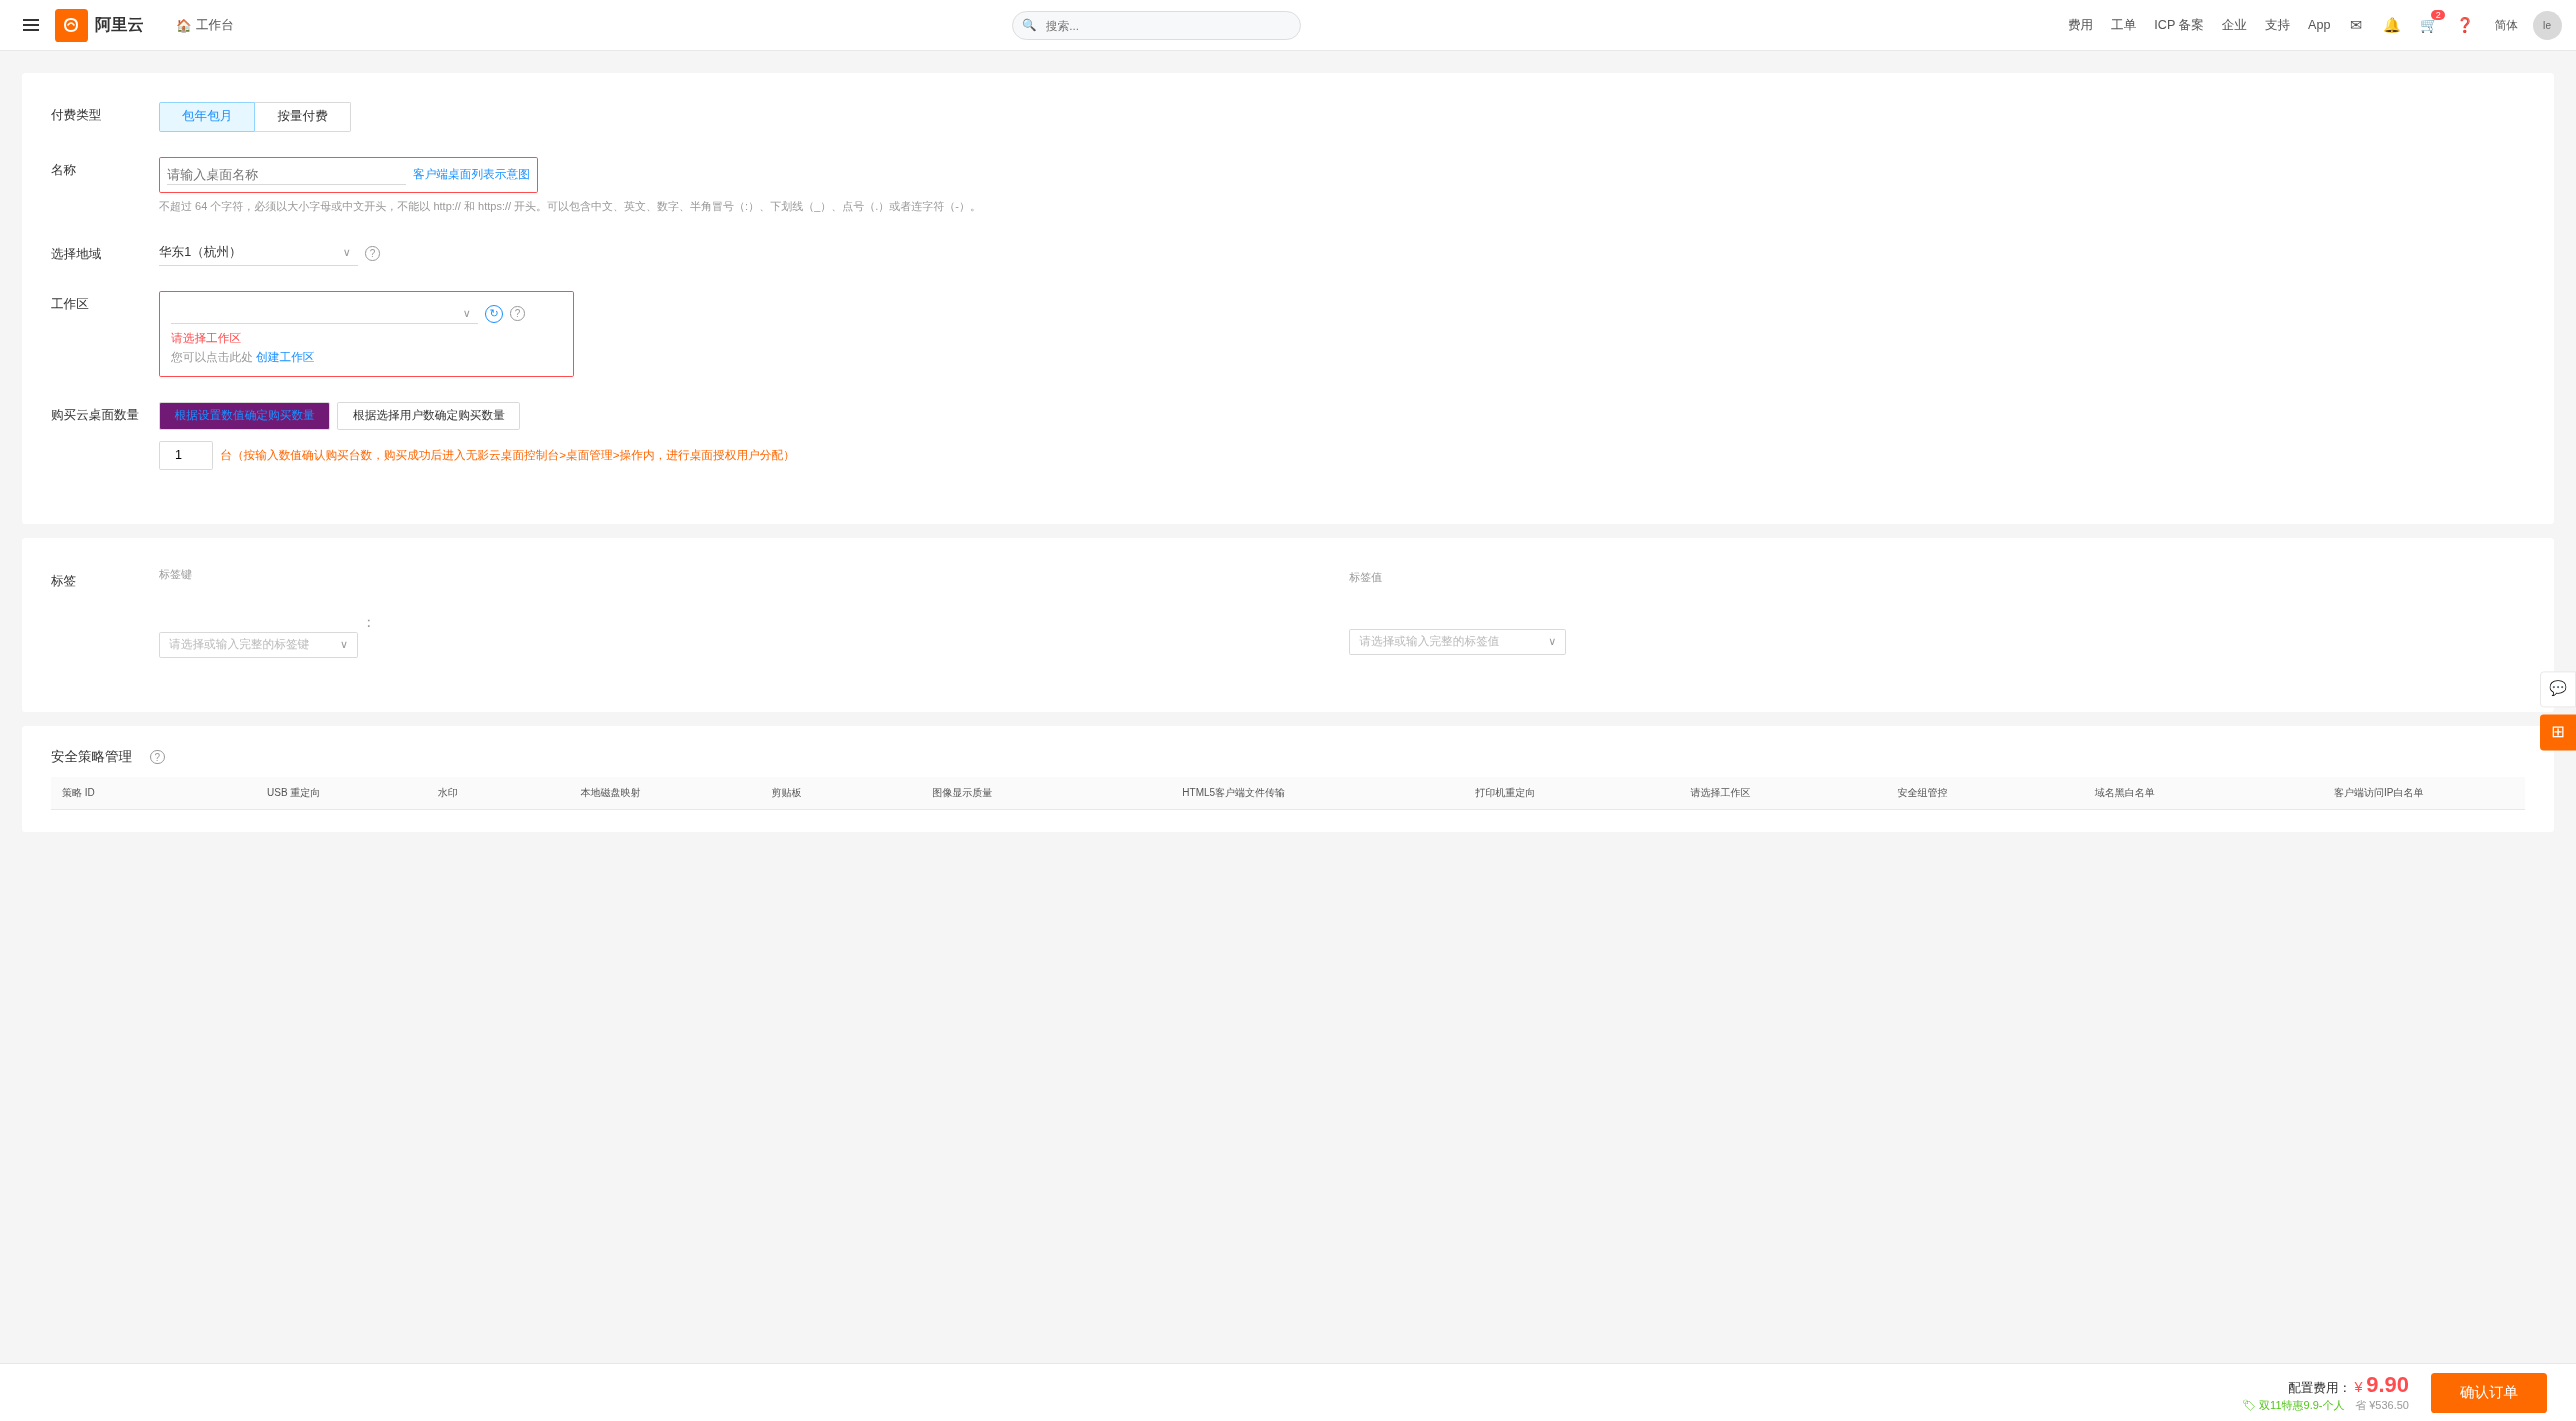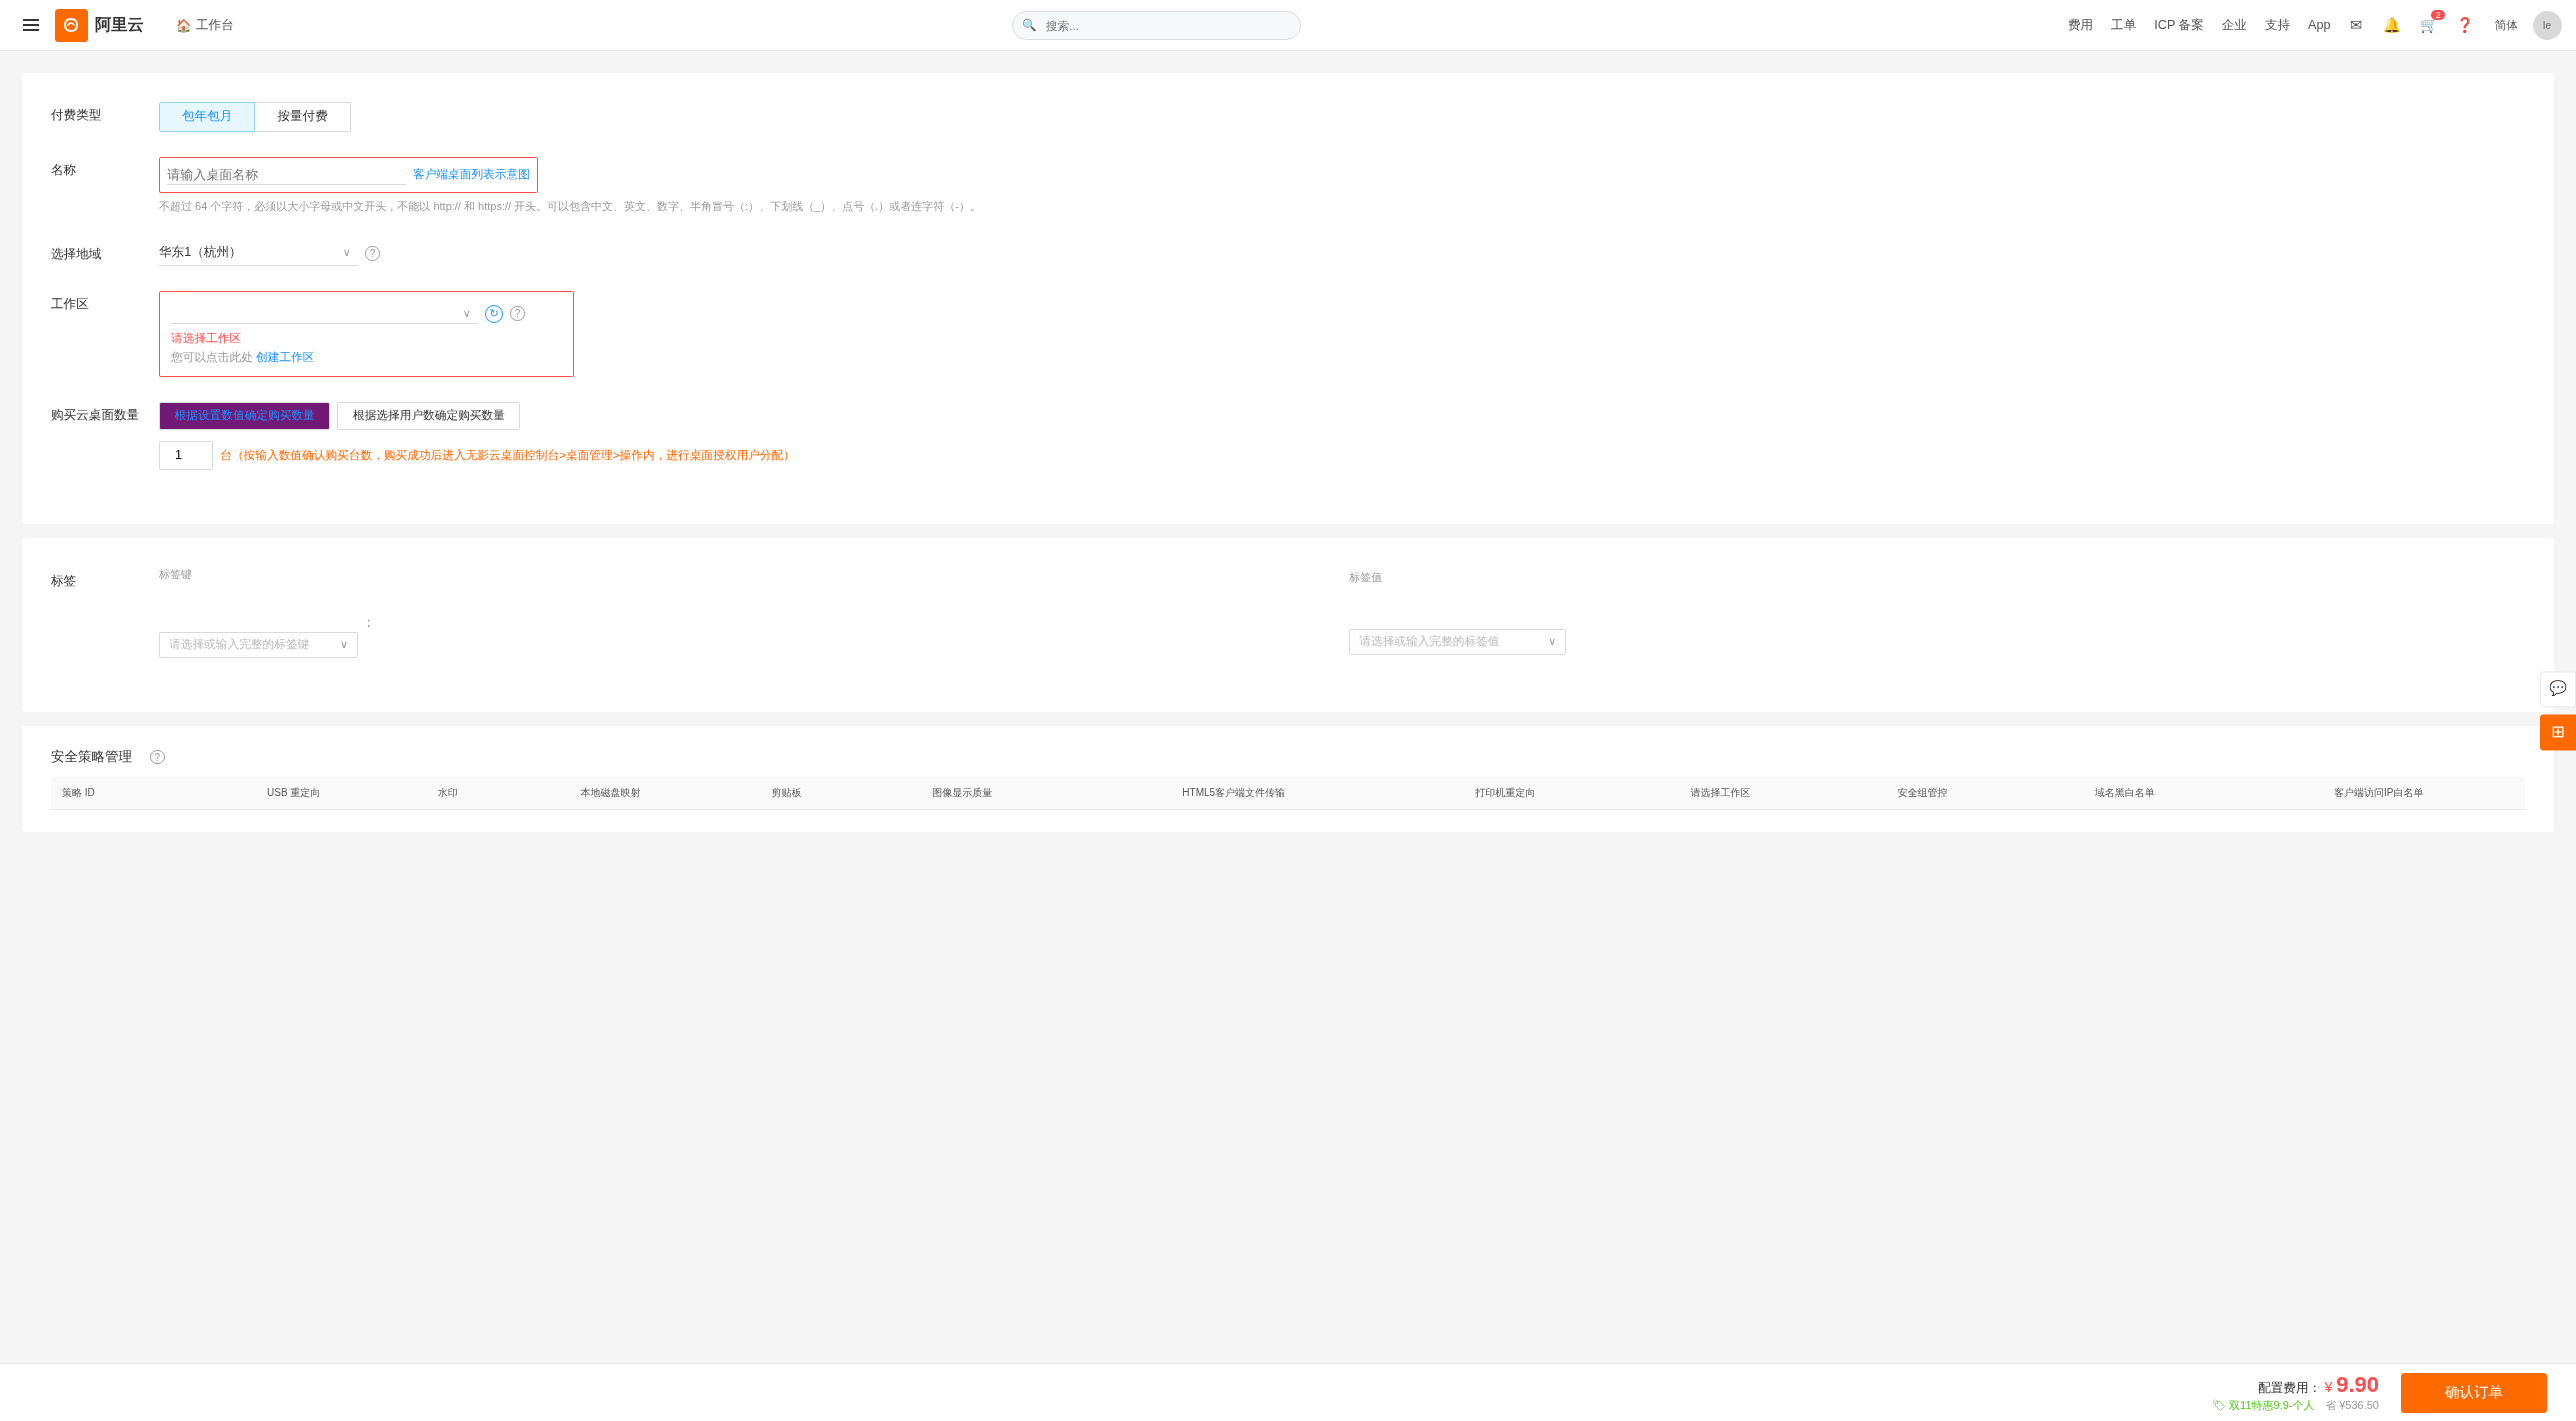--- a/index.html
+++ b/index.html
@@ -96,21 +96,21 @@
     th { padding: 9px 11px; text-align: center; border-bottom: 0.9px solid #e8e8e8; color: #555; font-weight: normal; white-space: nowrap; }
     .first-col { text-align: left !important; }
 
     
     .footer-bar { position: fixed; bottom: 0; left: 0; right: 0; height: 58px; background: #fff; border-top: 0.9px solid #e8e8e8; display: flex; align-items: center; justify-content: flex-end; padding: 0 29px; gap: 22px; z-index: 100; }
     .price-section { text-align: right; }
     .price-amount { font-size: 22px; color: #ff4d4f; font-weight: bold; }
     .price-currency { font-size: 14.5px; color: #ff4d4f; }
     .price-discount { font-size: 11px; color: #52c41a; }
     .price-saving { font-size: 11px; color: #999; }
-    .confirm-btn { background: #ff6a00; color: #fff; border: none; padding: 9px 44px; font-size: 14.5px; border-radius: 3.6px; cursor: pointer; height: 40px; }
+    .confirm-btn { background: #ff6a00; color: #fff; border: none; padding: 9px 29px; font-size: 14.5px; border-radius: 3.6px; cursor: pointer; height: 40px; }
 
     
     .float-btns { position: fixed; right: 0; top: 50%; transform: translateY(-50%); display: flex; flex-direction: column; gap: 7.2px; }
     .float-btn { width: 36px; height: 36px; background: #ff6a00; border-radius: 3.6px 0 0 3.6px; display: flex; align-items: center; justify-content: center; cursor: pointer; color: #fff; font-size: 16.3px; }
     .float-btn-white { width: 36px; height: 36px; background: #fff; border: 0.9px solid #e8e8e8; border-radius: 3.6px 0 0 3.6px; display: flex; align-items: center; justify-content: center; cursor: pointer; color: #666; font-size: 14.5px; }
   </style>
 </head>
 <body>
 
 <header class="header">

